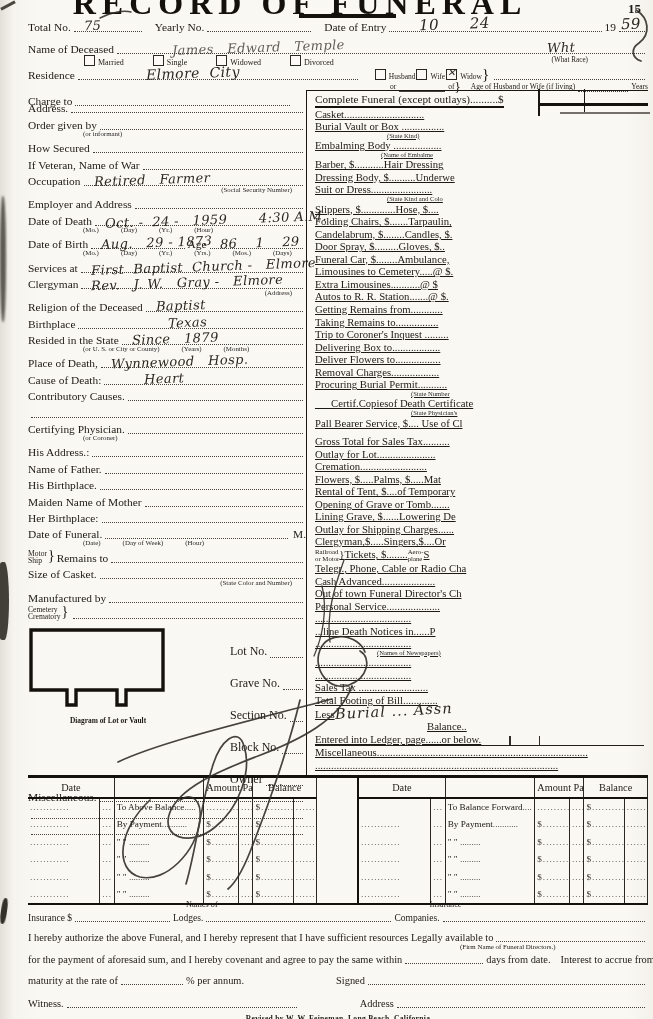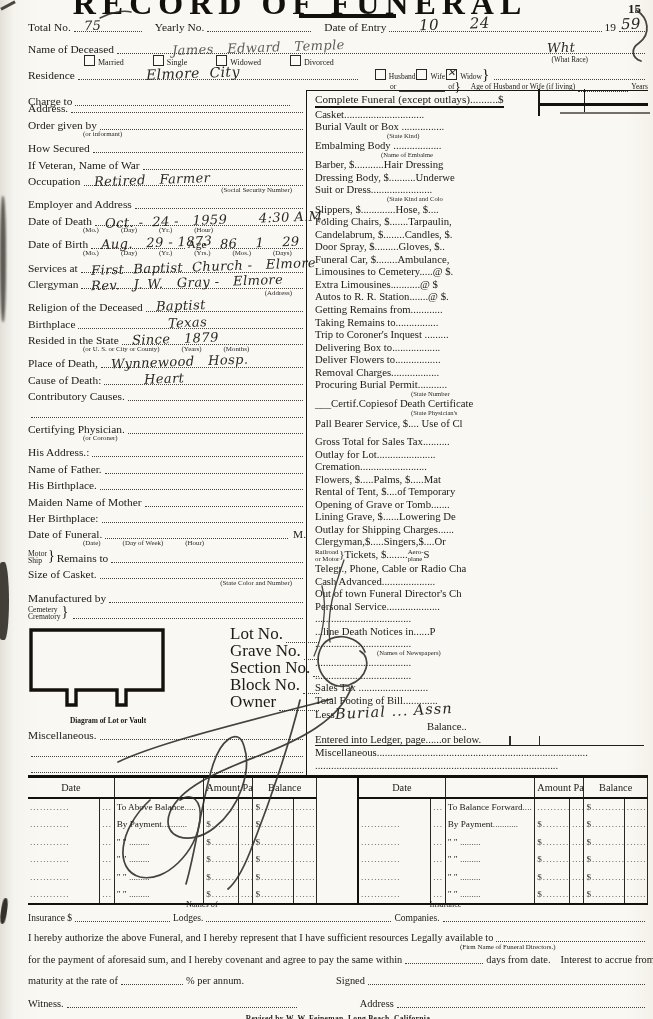--- a/index.html
+++ b/index.html
@@ -20,21 +20,21 @@
   .ml{margin-left:10px;}
   .box{display:inline-block;width:9px;height:9px;border:1.2px solid #2a2username621;margin:0 3px 0 0;position:relative;top:1px;border:1.2px solid #2a2621;background:#fbfaf6;}
   .box .x{position:absolute;left:0;top:-3px;font-size:10px;color:#241f18;font-style:italic;}
   .tiny{font-size:7.2px;}
   .caps{display:flex;font-size:6.9px;color:#272727;height:7px;line-height:6px;gap:22px;padding-left:55px;}
   .caps.right{justify-content:flex-end;padding-right:14px;}
   
   #cols{position:absolute;top:90px;left:28px;width:620px;height:685px;display:flex;}
   #leftcol{width:278px;padding-top:8px;}
   #rightcol{flex:1;border-left:1.7px solid #19150f;border-top:1.7px solid #19150f;
-    padding:2px 0 8px 8px;position:relative;}
+    padding:2px 0 8px 8px;position:relative;text-decoration:underline;}
   .lrow{display:flex;align-items:flex-end;height:13px;margin-top:3.4px;position:relative;font-size:11.4px;white-space:nowrap;}
   .stack2{display:inline-flex;flex-direction:column;font-size:7.6px;line-height:7px;margin-right:1px;}
   .brace{font-size:14px;margin-right:2px;}
   .suffix{margin-left:2px;}
   .rrow{font-size:10.7px;line-height:12.55px;white-space:nowrap;position:relative;}
   .rrow.gap{margin-top:6px;}
   .rrow .first{border-bottom:2.3px solid #14110d;display:inline-block;font-size:11.2px;}
   .rcap{font-size:6.6px;line-height:6.6px;height:6.6px;color:#272727;}
   .rrow.balance{padding-left:112px;}
   .rrow.ledger{border-bottom:1.5px solid #221e18;margin-right:4px;}
@@ -43,21 +43,21 @@
   .lesshw{position:relative;font-style:italic;font-family:"DejaVu Serif",serif;font-size:14.5px;
     color:#2b2720;letter-spacing:1px;transform:rotate(-3deg);display:inline-block;top:-2px;}
   .mr-v1{position:absolute;top:-2px;right:108px;width:2.4px;height:27px;background:#19150f;}
   .mr-v2{position:absolute;top:-2px;right:63px;width:1.5px;height:23px;background:#19150f;}
   .mr-h1{position:absolute;top:12px;right:0;width:108px;height:2.8px;background:#14110d;}
   .mr-h2{position:absolute;top:21px;right:-2px;width:90px;height:1.8px;background:#3a352d;opacity:.7;}
   
   #diagram{display:flex;margin-top:7px;}
   #diagram-fields{margin-left:42px;flex:1;}
   #diagram-caption{font-size:7.4px;font-weight:bold;text-align:center;width:160px;margin-top:1px;}
-  .drow{display:flex;align-items:flex-end;height:12px;margin-top:5px;font-size:17px;}
+  .drow{display:flex;align-items:flex-end;height:12px;margin-top:20px;font-size:12px;}
   
   #ptable{position:absolute;left:28px;top:775px;width:620px;border-top:3px solid #14110d;border-bottom:2.6px solid #14110d;display:flex;gap:40px;}
   .half{flex:1;display:grid;grid-template-columns:25% 5% 31% 12% 5% 14% 8%;}
   .half + .half{border-left:2px solid #14110d;}
   .tc{border-right:1px solid #2b2username27;border-right:1px solid #2b2722;font-size:9.2px;height:17.4px;line-height:17px;
      padding:0 2px;overflow:hidden;white-space:nowrap;}
   .th{font-size:10.3px;text-align:center;border-bottom:2px solid #14110d;height:19px;line-height:19px;font-weight:normal;}
   .dots{color:#3d3932;letter-spacing:1px;}
   
   #footer{position:absolute;left:28px;top:900px;width:620px;font-size:10.4px;}

